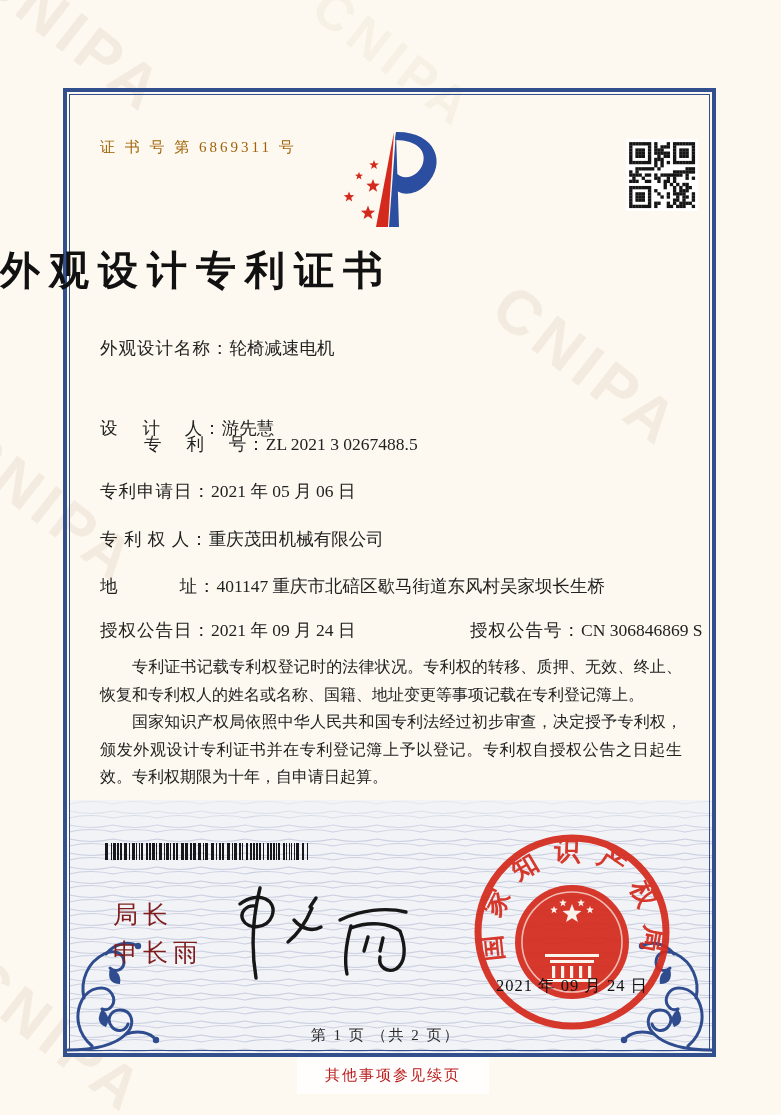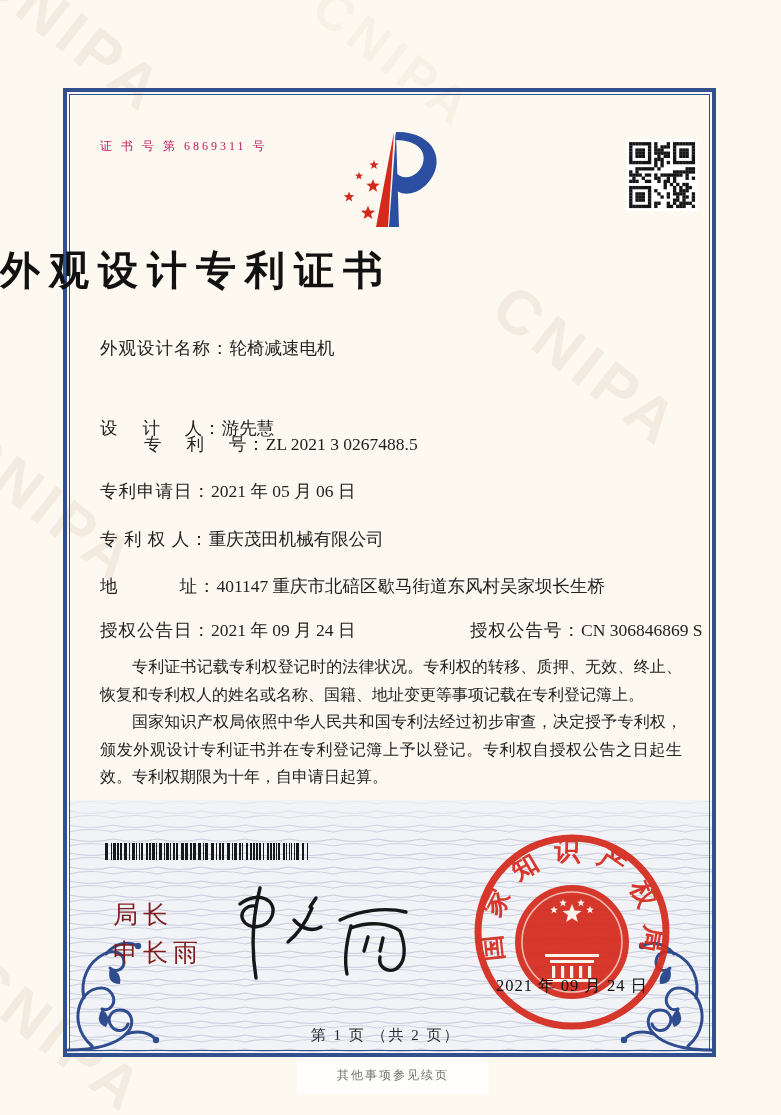--- a/index.html
+++ b/index.html
@@ -3,39 +3,39 @@
 <meta charset="utf-8">
 <style>
   html,body{margin:0;padding:0;background:#fdf9f0;}
   .page{position:relative;width:781px;height:1115px;background:#fdf9f0;overflow:hidden;
         font-family:"Liberation Serif","DejaVu Serif",serif;color:#1c1c1c;}
   .wm{position:absolute;font-family:"Liberation Sans",sans-serif;font-weight:700;
       color:rgba(196,166,140,0.17);transform:rotate(38deg);letter-spacing:6px;user-select:none;}
   .frame{position:absolute;left:63px;top:88px;width:645px;height:961px;
          border:4px solid #32508e;}
   .frame-inner{position:absolute;left:2px;top:2px;right:2px;bottom:2px;border:1px solid #32508e;}
-  .cert-no{position:absolute;left:100px;top:138px;font-size:12px;letter-spacing:3px;color:#be185d;}
+  .cert-no{position:absolute;left:100px;top:138px;font-size:15px;letter-spacing:3px;color:#a16207;}
   .title{position:absolute;left:0;top:243px;width:781px;text-align:left;
          font-size:40px;font-weight:700;letter-spacing:9px;color:#111;}
   .qr{position:absolute;left:626px;top:139px;width:72px;height:72px;background:#fff;}
   .field{position:absolute;left:100px;font-size:17.5px;white-space:nowrap;color:#222;}
   .field .lab{letter-spacing:1px;}
   .grant2{position:absolute;left:370px;top:0;}
   .paras{position:absolute;left:100px;top:653px;width:582px;font-size:16px;line-height:1.72;
          text-align:justify;color:#222;}
   .paras p{margin:0;text-indent:2em;}
   .barcode{position:absolute;left:105px;top:843px;width:205px;height:17px;}
   .signer{position:absolute;left:113px;font-size:25px;letter-spacing:5px;color:#7f1d1d;}
   .seal-date{position:absolute;left:462px;top:975px;width:220px;text-align:center;
              font-size:16.5px;letter-spacing:1px;color:#111;}
   .footer-page{position:absolute;left:63px;top:1026px;width:645px;text-align:center;
                font-size:15px;letter-spacing:2px;color:#2b2b2b;}
   .cont-note{position:absolute;left:297px;top:1057px;width:192px;height:37px;background:#fffefc;
-             display:flex;align-items:center;justify-content:center;font-size:12px;
-             letter-spacing:2px;color:#737373;}
+             display:flex;align-items:center;justify-content:center;font-size:15px;
+             letter-spacing:2px;color:#b91c1c;}
   svg{display:block;}
 </style>
 </head>
 <body>
 
 <div class="page">
 
   <div class="wm" style="left:-38px;top:-4px;font-size:62px;">CNIPA</div>
   <div class="wm" style="left:300px;top:28px;font-size:52px;color:rgba(196,166,140,0.10);">CNIPA</div>
   <div class="wm" style="left:478px;top:330px;font-size:62px;">CNIPA</div>

